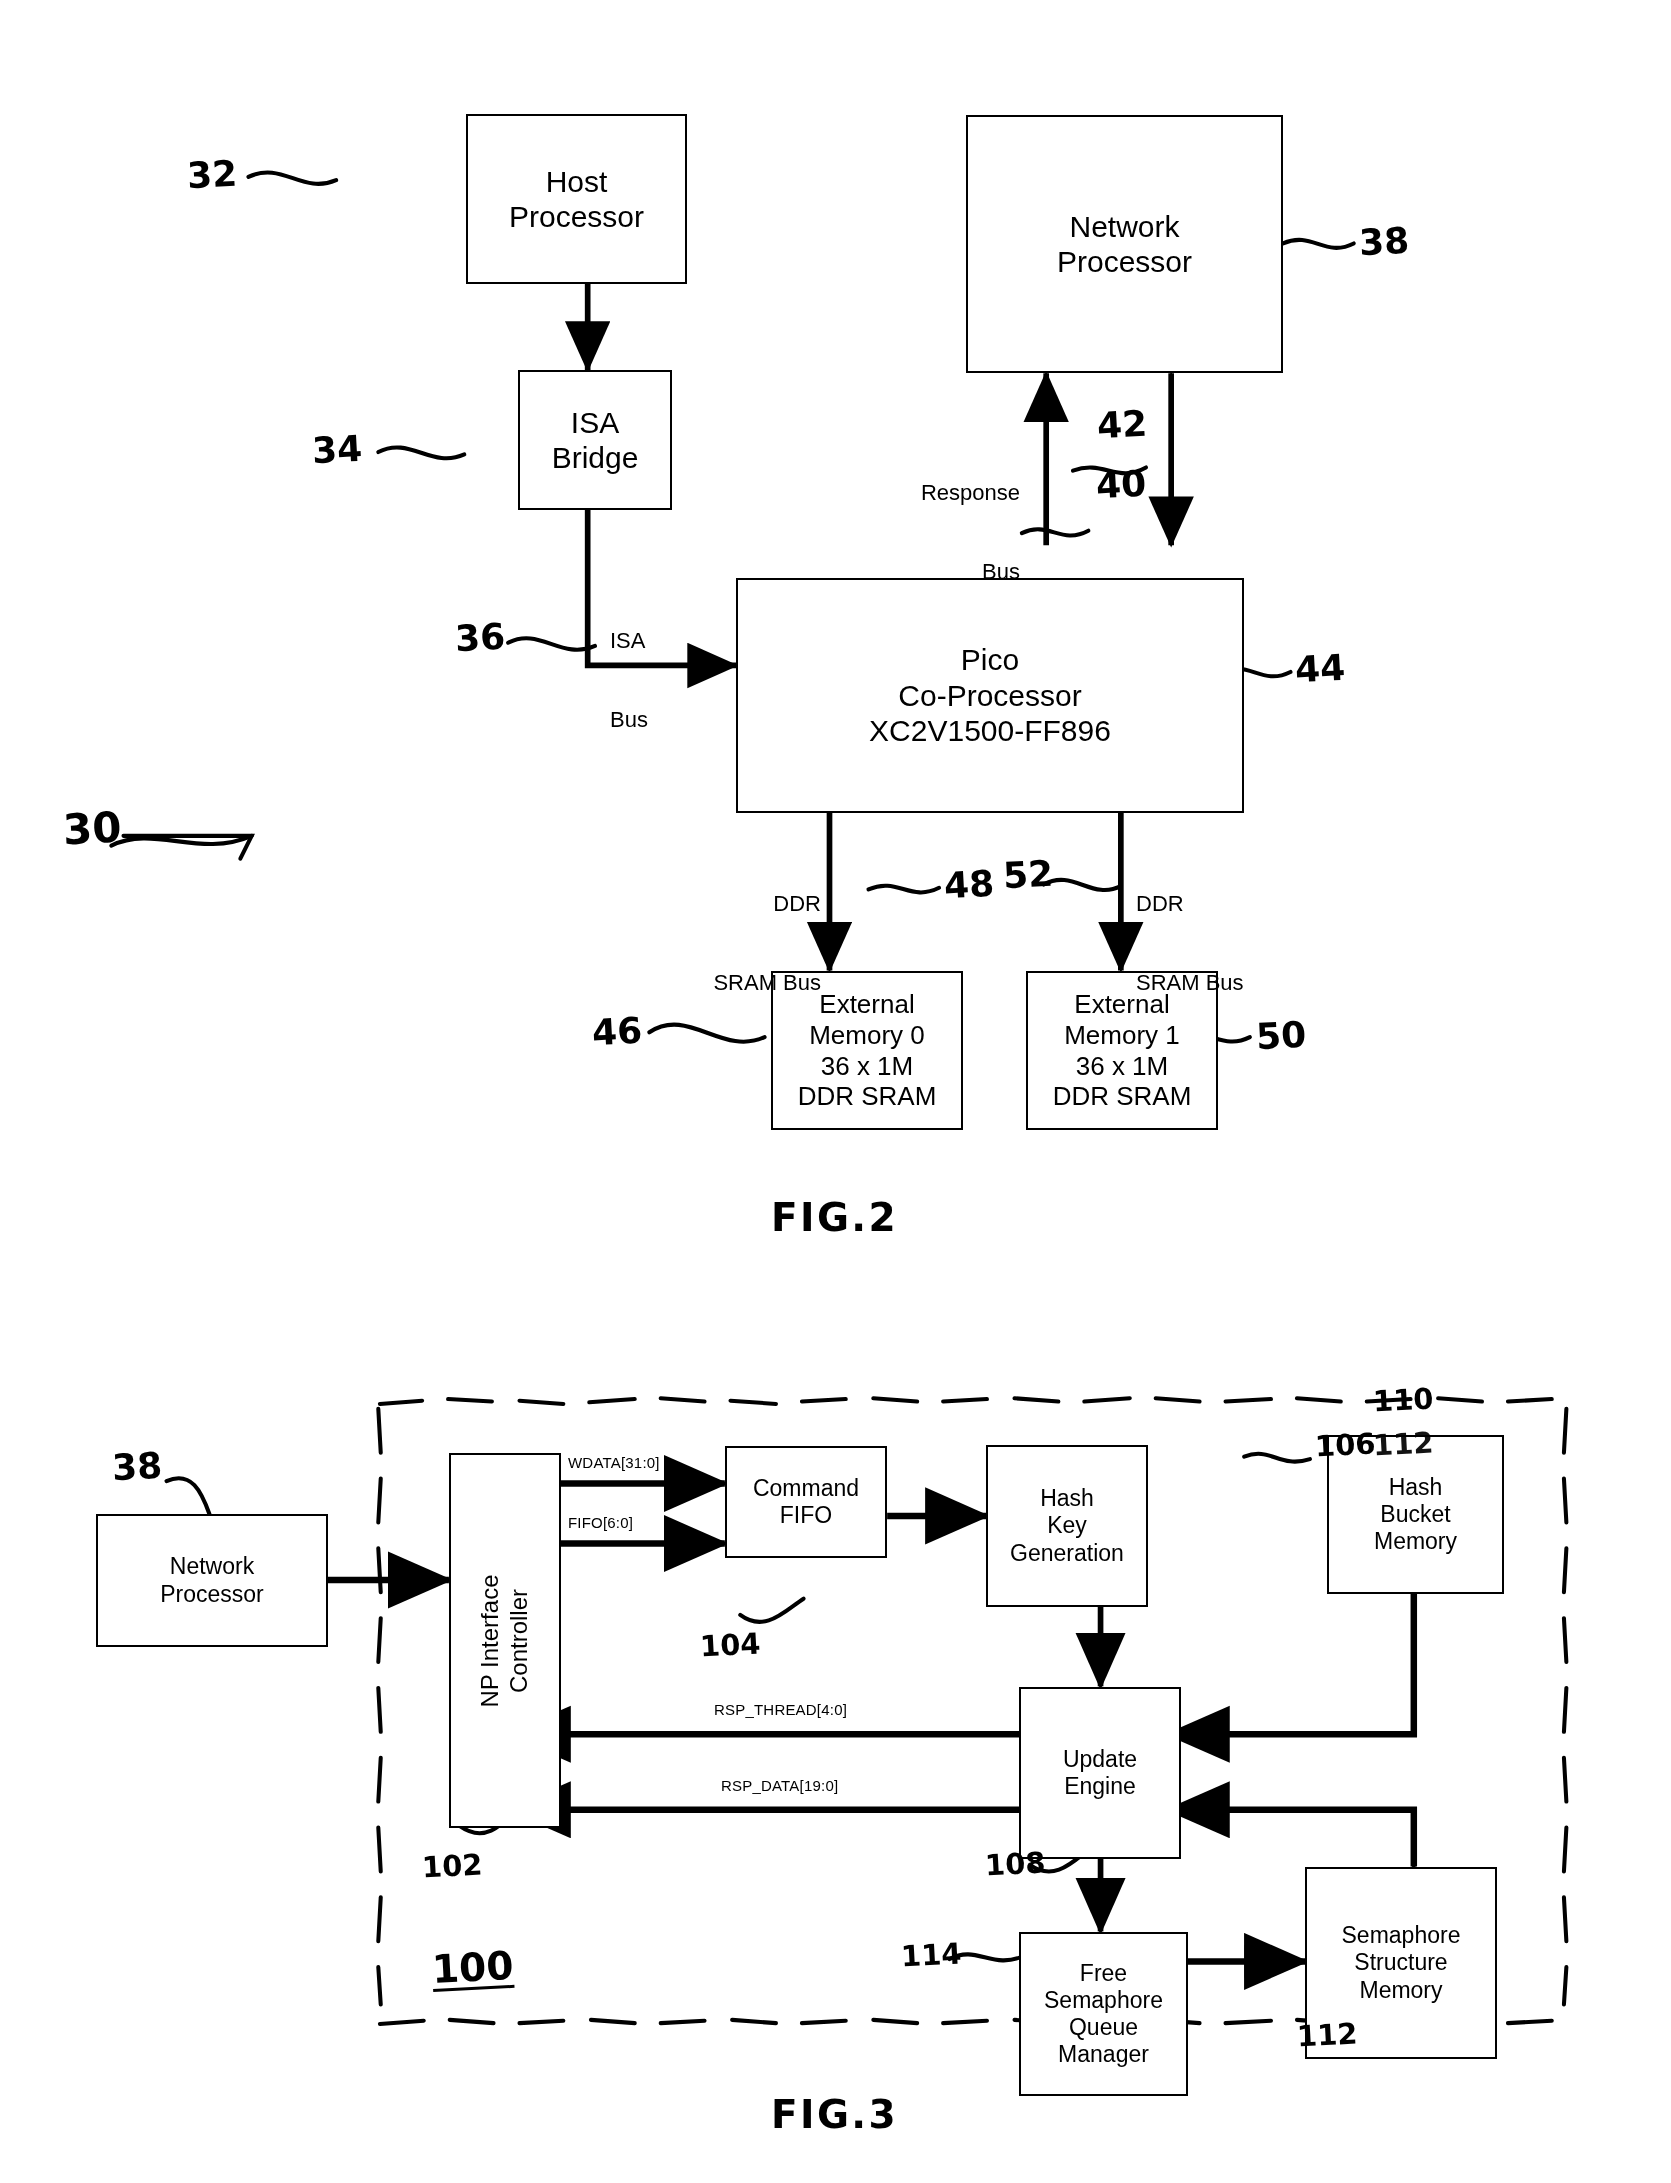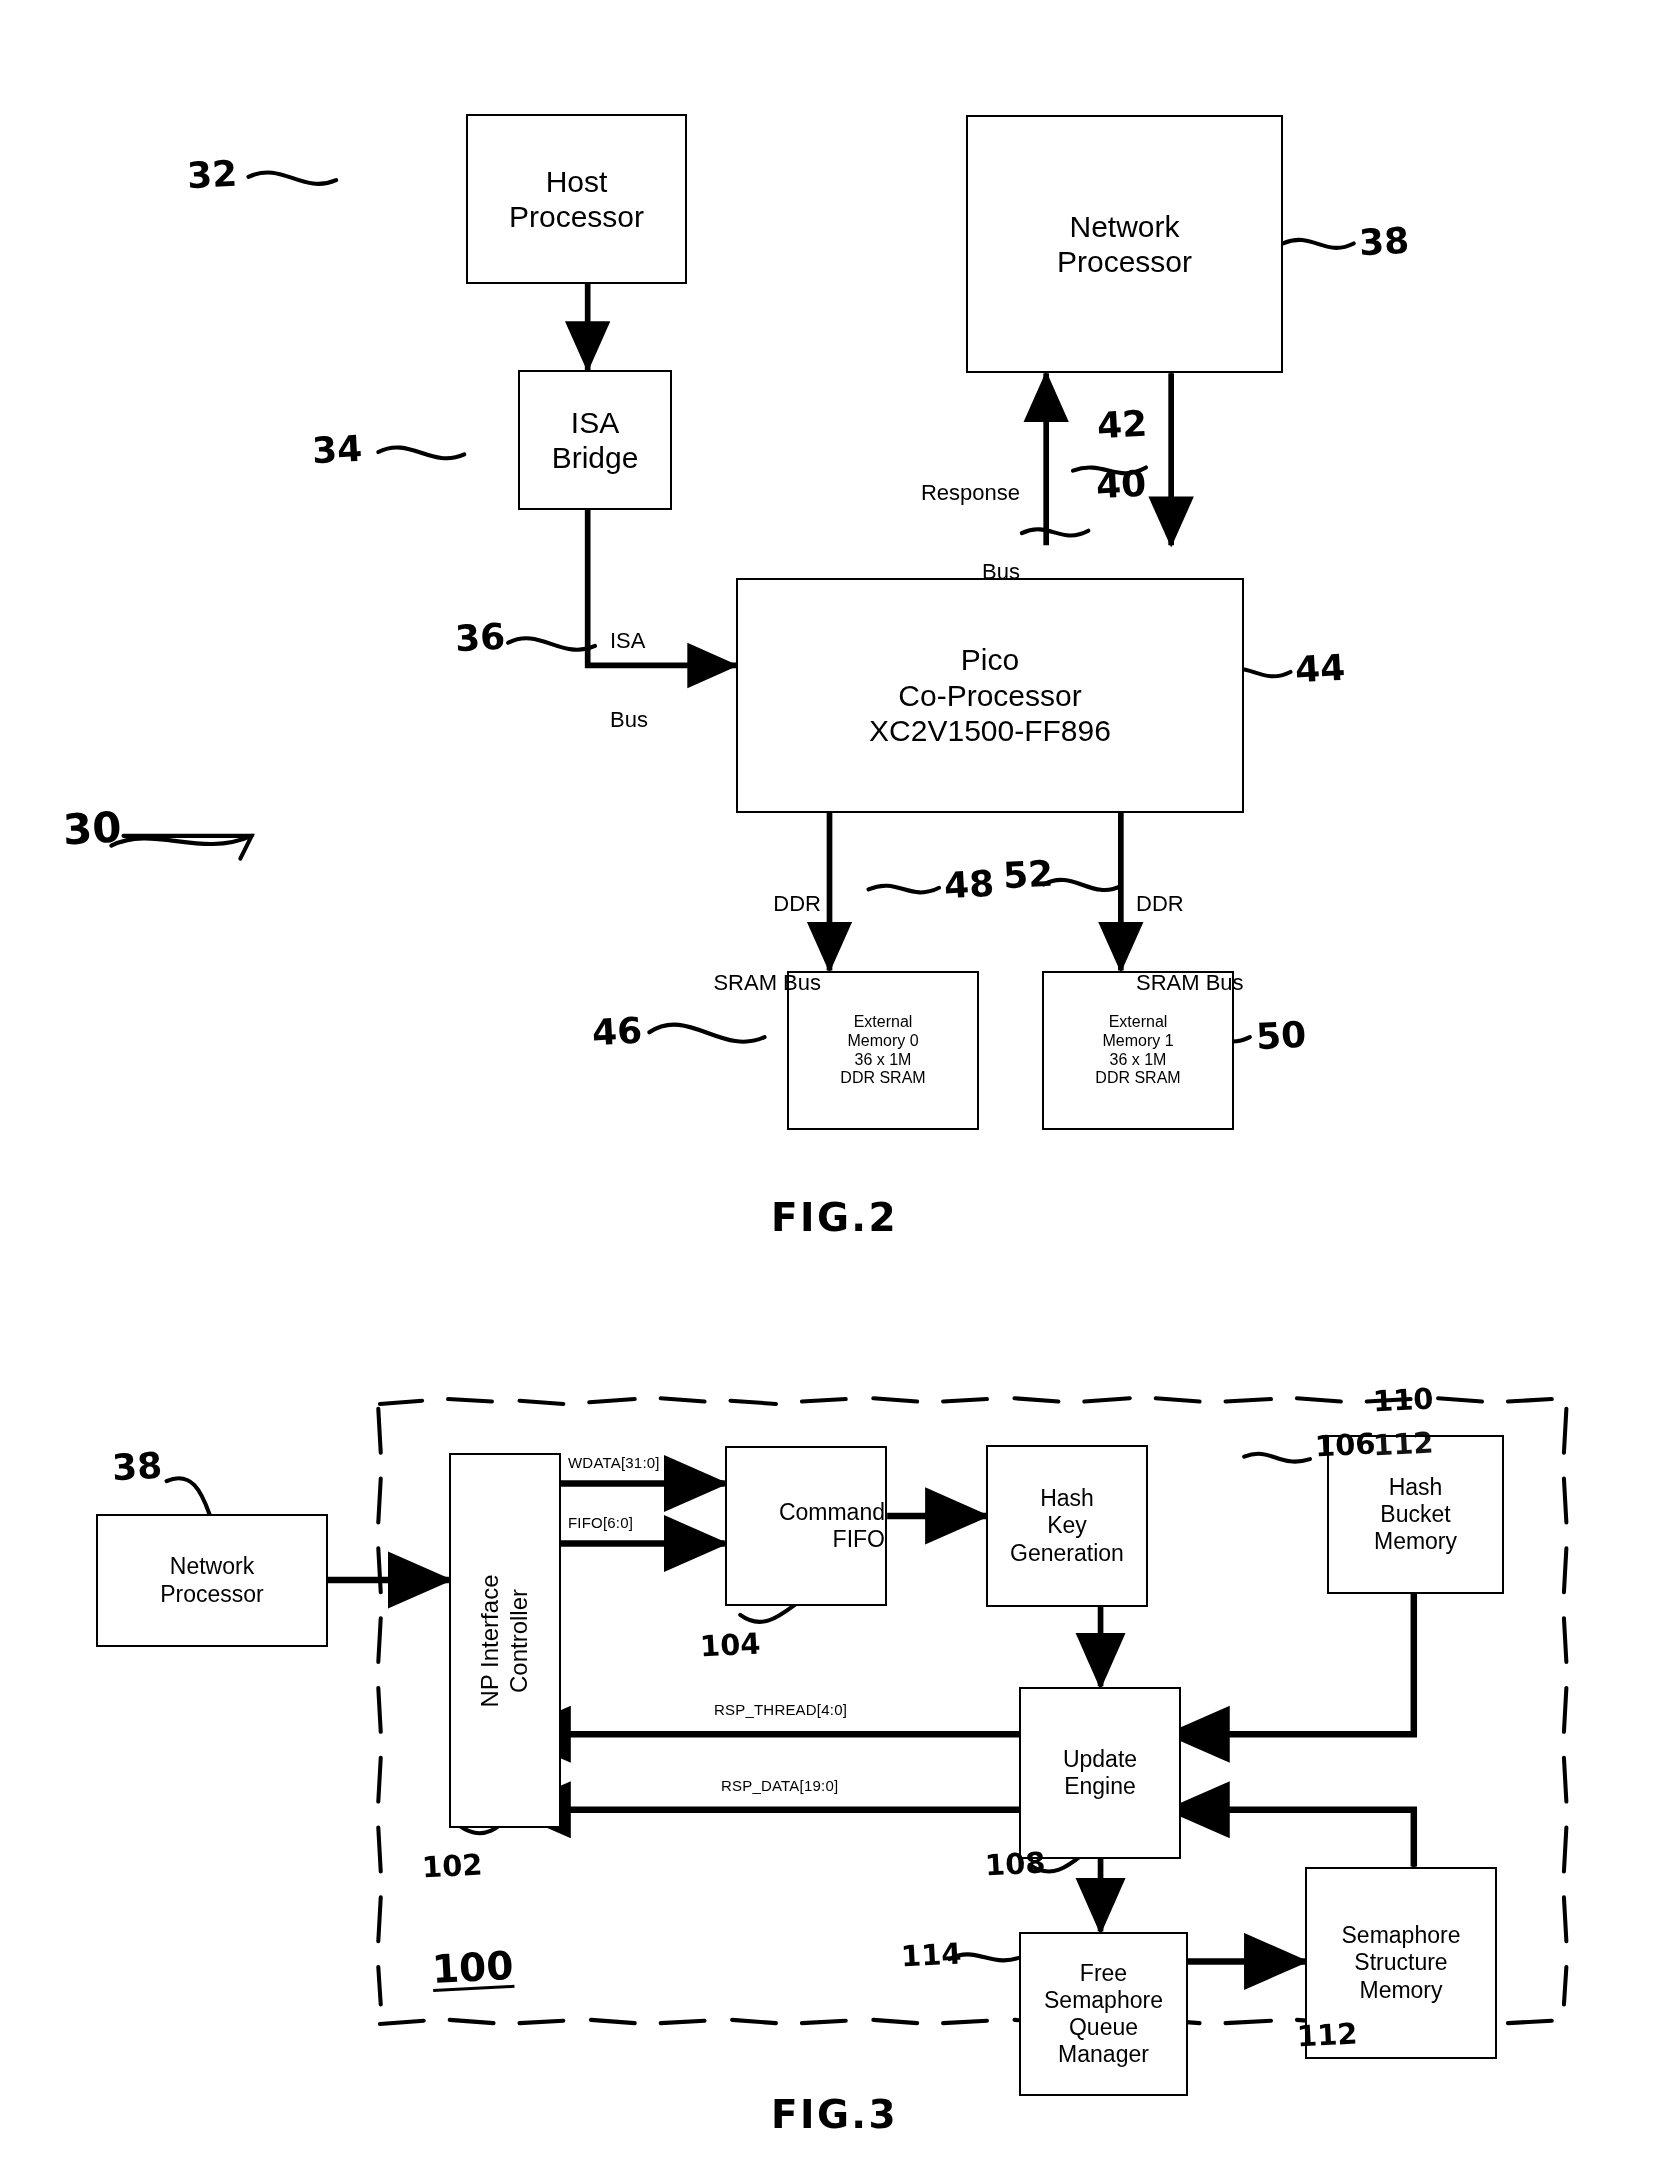--- a/index.html
+++ b/index.html
@@ -9,21 +9,21 @@
   }
   .canvas{position:absolute;left:0;top:0;width:1672px;height:2183px;}
   
   .box{
     position:absolute;border:2.4px solid #000;background:#fff;
     display:flex;flex-direction:column;align-items:center;justify-content:center;
     text-align:center;line-height:1.18;box-sizing:border-box;
   }
   .box span{display:block;white-space:nowrap;}
   .f2box{font-size:30px;}
-  .f2mem{font-size:16px;margin-left:16px;}
+  .f2mem{font-size:26px;}
   .f3box{font-size:23px;}
   
   .vbox{
     position:absolute;border:2.4px solid #000;background:#fff;box-sizing:border-box;
   }
   .vbox .vlabel{
     position:absolute;left:50%;top:50%;
     transform:translate(-50%,-50%) rotate(-90deg);
     white-space:nowrap;font-size:24px;text-align:center;line-height:1.2;
   }
@@ -219,21 +219,21 @@
     <span>Processor</span>
   </div>
 
   <div class="vbox" style="left:449px;top:1453px;width:112px;height:375px;">
     <div class="vlabel">
       <div>NP Interface</div>
       <div>Controller</div>
     </div>
   </div>
 
-  <div class="box f3box" style="left:725px;top:1446px;width:162px;height:160px;align-items:flex-end;">
+  <div class="box f3box" style="left:725px;top:1446px;width:162px;height:112px;">
     <span>Command</span>
     <span>FIFO</span>
   </div>
 
   <div class="box f3box" style="left:986px;top:1445px;width:162px;height:162px;">
     <span>Hash</span>
     <span>Key</span>
     <span>Generation</span>
   </div>
 

